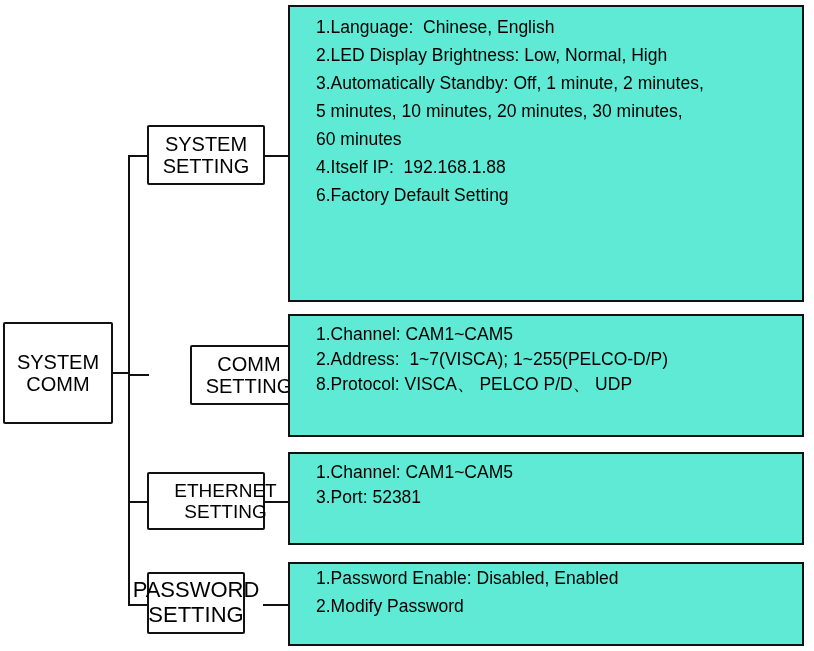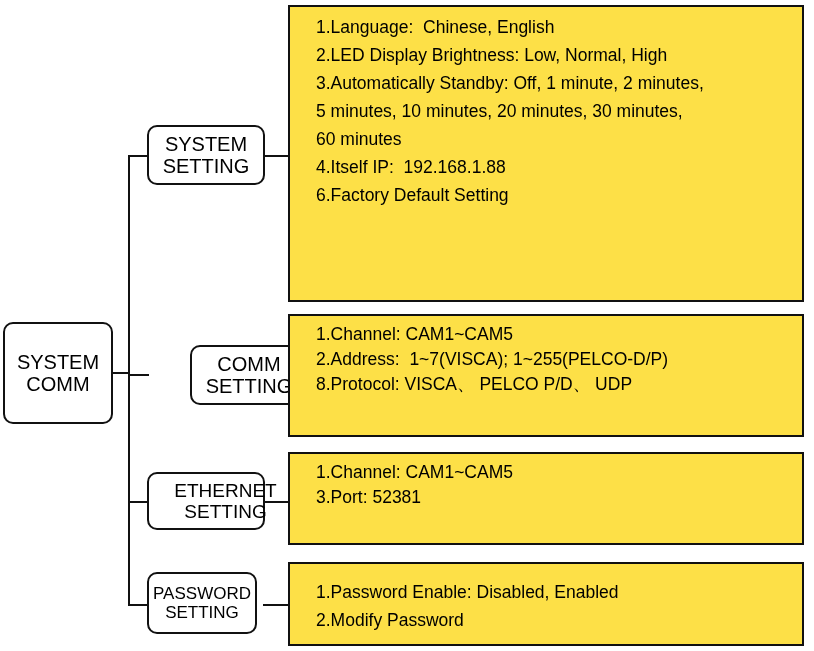--- a/index.html
+++ b/index.html
@@ -24,41 +24,41 @@
     position: absolute;
     background: #111111;
   }
   .line-v { width: 2px; }
   .line-h { height: 2px; }
 
   
   .node {
     position: absolute;
     border: 2.5px solid #111111;
-    border-radius: 10px;
+    border-radius: 2px;
     background: #ffffff;
     box-sizing: border-box;
     display: flex;
     flex-direction: column;
     align-items: center;
     justify-content: center;
     font-size: 20px;
     line-height: 1.12;
     letter-spacing: 0px;
     text-align: center;
     white-space: nowrap;
     z-index: 2;
   }
   .node .ln { display: block; }
 
   
   .detail {
     position: absolute;
     border: 2.5px solid #111111;
-    background: #fde047;
+    background: #5eead4;
     box-sizing: border-box;
     z-index: 2;
     padding: 6px 0 6px 12px;
     display: flex;
     flex-direction: column;
     justify-content: flex-start;
   }
   .detail .item {
     font-size: 17.5px;
     line-height: 1.47;
@@ -101,21 +101,21 @@
   <div class="node" style="left:147px; top:345px; width:118px; height:60px;margin-left:43px;">
     <span class="ln">COMM</span>
     <span class="ln">SETTING</span>
   </div>
 
   <div class="node" style="left:147px; top:472px; width:118px; height:58px; font-size:19px;padding-left:39px;">
     <span class="ln">ETHERNET</span>
     <span class="ln">SETTING</span>
   </div>
 
-  <div class="node" style="left:147px; top:572px; width:110px; height:62px; font-size:17px;">
+  <div class="node" style="left:147px; top:572px; width:98px; height:62px; font-size:22px;">
     <span class="ln">PASSWORD</span>
     <span class="ln">SETTING</span>
   </div>
 
   <div class="detail roomy" style="left:288px; top:5px; width:516px; height:297px;">
     <div class="item">1.Language:  Chinese, English</div>
     <div class="item">2.LED Display Brightness: Low, Normal, High</div>
     <div class="item">3.Automatically Standby: Off, 1 minute, 2 minutes,
 5 minutes, 10 minutes, 20 minutes, 30 minutes,
 60 minutes</div>
@@ -127,18 +127,18 @@
     <div class="item">1.Channel: CAM1~CAM5</div>
     <div class="item">2.Address:  1~7(VISCA); 1~255(PELCO-D/P)</div>
     <div class="item">8.Protocol: VISCA、 PELCO P/D、 UDP</div>
   </div>
 
   <div class="detail tight" style="left:288px; top:452px; width:516px; height:93px;">
     <div class="item">1.Channel: CAM1~CAM5</div>
     <div class="item">3.Port: 52381</div>
   </div>
 
-  <div class="detail roomy" style="left:288px; top:562px; width:516px; height:84px; padding-top:10px;justify-content:center;">
+  <div class="detail roomy" style="left:288px; top:562px; width:516px; height:84px; padding-top:0;">
     <div class="item">1.Password Enable: Disabled, Enabled</div>
     <div class="item">2.Modify Password</div>
   </div>
 
 </div>
 
 </body></html>

